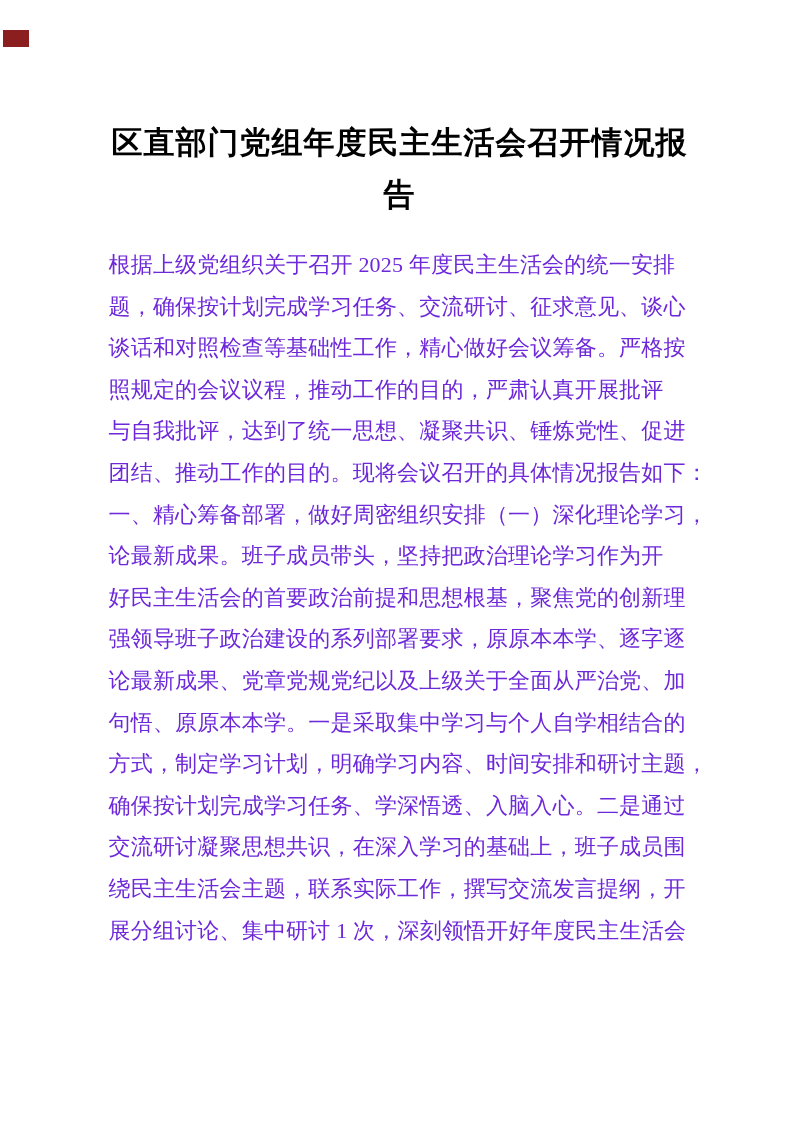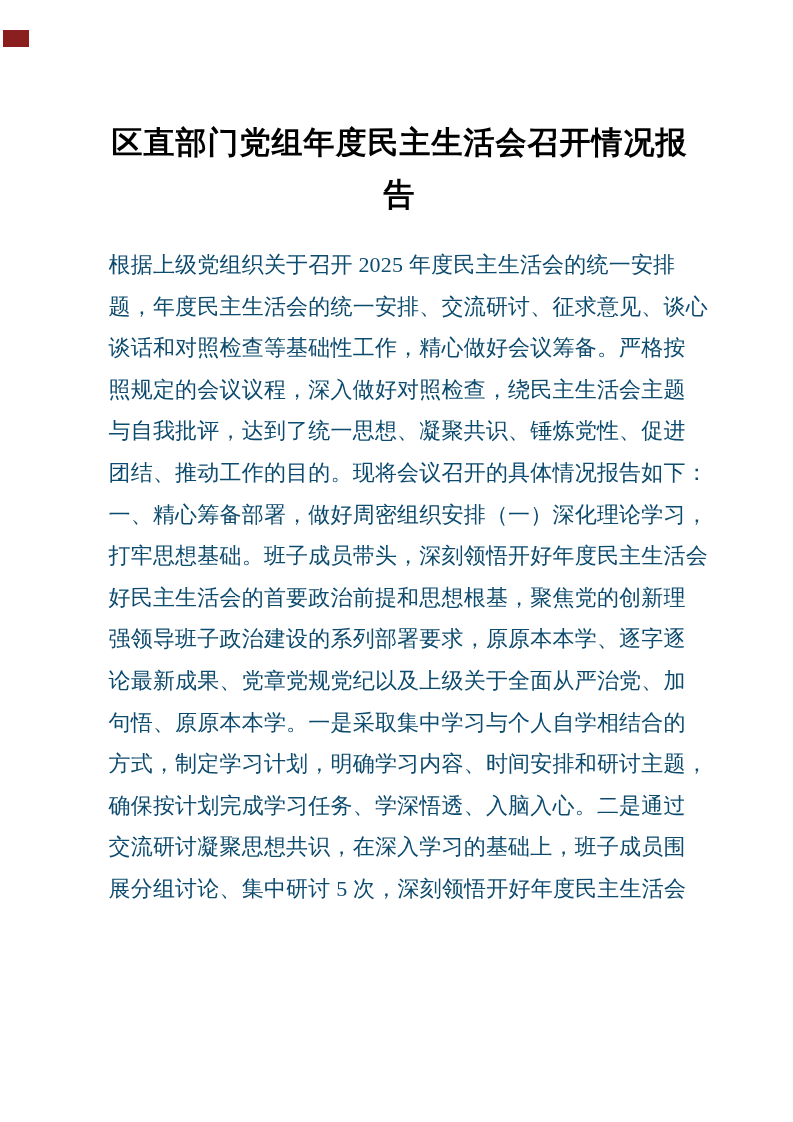--- a/index.html
+++ b/index.html
@@ -34,21 +34,21 @@
     letter-spacing: 1px;
     padding-left: 6px;
   }
   .doc-title .title-line {
     display: block;
   }
   .doc-body {
     width: 576px;
     margin: 23px auto 0 auto;
     font-size: 22px;
-    color: #0c4a6e;
+    color: #6d28d9;
     line-height: 41.6px;
     text-align: justify;
   }
   .body-line {
     display: block;
     white-space: nowrap;
     letter-spacing: 0.2px;
   }
 </style>
 </head>
@@ -58,30 +58,31 @@
 
   <div class="corner-mark" style="background:#8B1E1E"></div>
 
   <h1 class="doc-title">
     <span class="title-line">区直部门党组年度民主生活会召开情况报</span>
     <span class="title-line">告</span>
   </h1>
 
   <div class="doc-body">
     <span class="body-line">根据上级党组织关于召开 2025 年度民主生活会的统一安排</span>
-    <span class="body-line">题，年度民主生活会的统一安排、交流研讨、征求意见、谈心</span>
+    <span class="body-line">题，确保按计划完成学习任务、交流研讨、征求意见、谈心</span>
     <span class="body-line">谈话和对照检查等基础性工作，精心做好会议筹备。严格按</span>
-    <span class="body-line">照规定的会议议程，深入做好对照检查，绕民主生活会主题</span>
+    <span class="body-line">照规定的会议议程，推动工作的目的，严肃认真开展批评</span>
     <span class="body-line">与自我批评，达到了统一思想、凝聚共识、锤炼党性、促进</span>
     <span class="body-line">团结、推动工作的目的。现将会议召开的具体情况报告如下：</span>
     <span class="body-line">一、精心筹备部署，做好周密组织安排（一）深化理论学习，</span>
-    <span class="body-line">打牢思想基础。班子成员带头，深刻领悟开好年度民主生活会</span>
+    <span class="body-line">论最新成果。班子成员带头，坚持把政治理论学习作为开</span>
     <span class="body-line">好民主生活会的首要政治前提和思想根基，聚焦党的创新理</span>
     <span class="body-line">强领导班子政治建设的系列部署要求，原原本本学、逐字逐</span>
     <span class="body-line">论最新成果、党章党规党纪以及上级关于全面从严治党、加</span>
     <span class="body-line">句悟、原原本本学。一是采取集中学习与个人自学相结合的</span>
     <span class="body-line">方式，制定学习计划，明确学习内容、时间安排和研讨主题，</span>
     <span class="body-line">确保按计划完成学习任务、学深悟透、入脑入心。二是通过</span>
     <span class="body-line">交流研讨凝聚思想共识，在深入学习的基础上，班子成员围</span>
-    <span class="body-line">展分组讨论、集中研讨 5 次，深刻领悟开好年度民主生活会</span>
+    <span class="body-line">绕民主生活会主题，联系实际工作，撰写交流发言提纲，开</span>
+    <span class="body-line">展分组讨论、集中研讨 1 次，深刻领悟开好年度民主生活会</span>
   </div>
 
 </div>
 
 </body></html>

